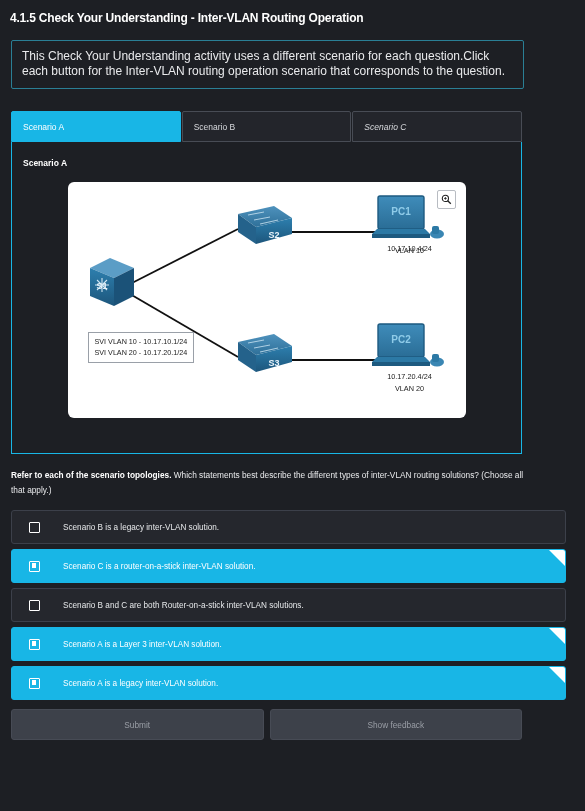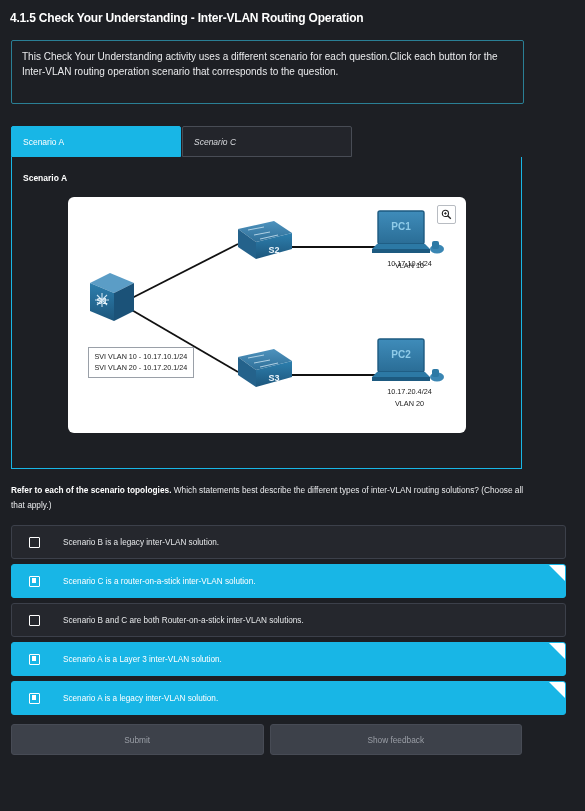--- a/index.html
+++ b/index.html
@@ -22,22 +22,22 @@
     color: #ffffff;
     letter-spacing: -0.2px;
     padding: 6px 0 0 10px;
     line-height: 24px;
   }
 
   .intro-box {
     margin: 10px 61px 0 11px;
     border: 1px solid #2a7f95;
     border-radius: 2px;
-    padding: 8px 10px 24px 10px;
-    font-size: 10px;
+    padding: 8px 10px 9px 10px;
+    font-size: 12px;
     line-height: 15px;
     color: #e9eaec;
   }
 
   
   .tabs {
     display: flex;
     margin: 22px 0 0 11px;
     width: 511px;
   }
@@ -217,20 +217,23 @@
 
 <div class="page-title">4.1.5 Check Your Understanding - Inter-VLAN Routing Operation</div>
 
 <div class="intro-box">
   <span>This Check Your Understanding activity uses a different scenario for each question.Click each button for the Inter-VLAN routing operation scenario that corresponds to the question.</span>
 </div>
 
 <div class="tabs">
   <div class="tab active">
     <span>Scenario A</span>
+  </div>
+  <div class="tab">
+    <span>Scenario B</span>
   </div>
   <div class="tab">
     <span>Scenario C</span>
   </div>
 </div>
 
 <div class="tab-panel">
   <div class="panel-heading">Scenario A</div>
 
   <div class="diagram-wrap">

